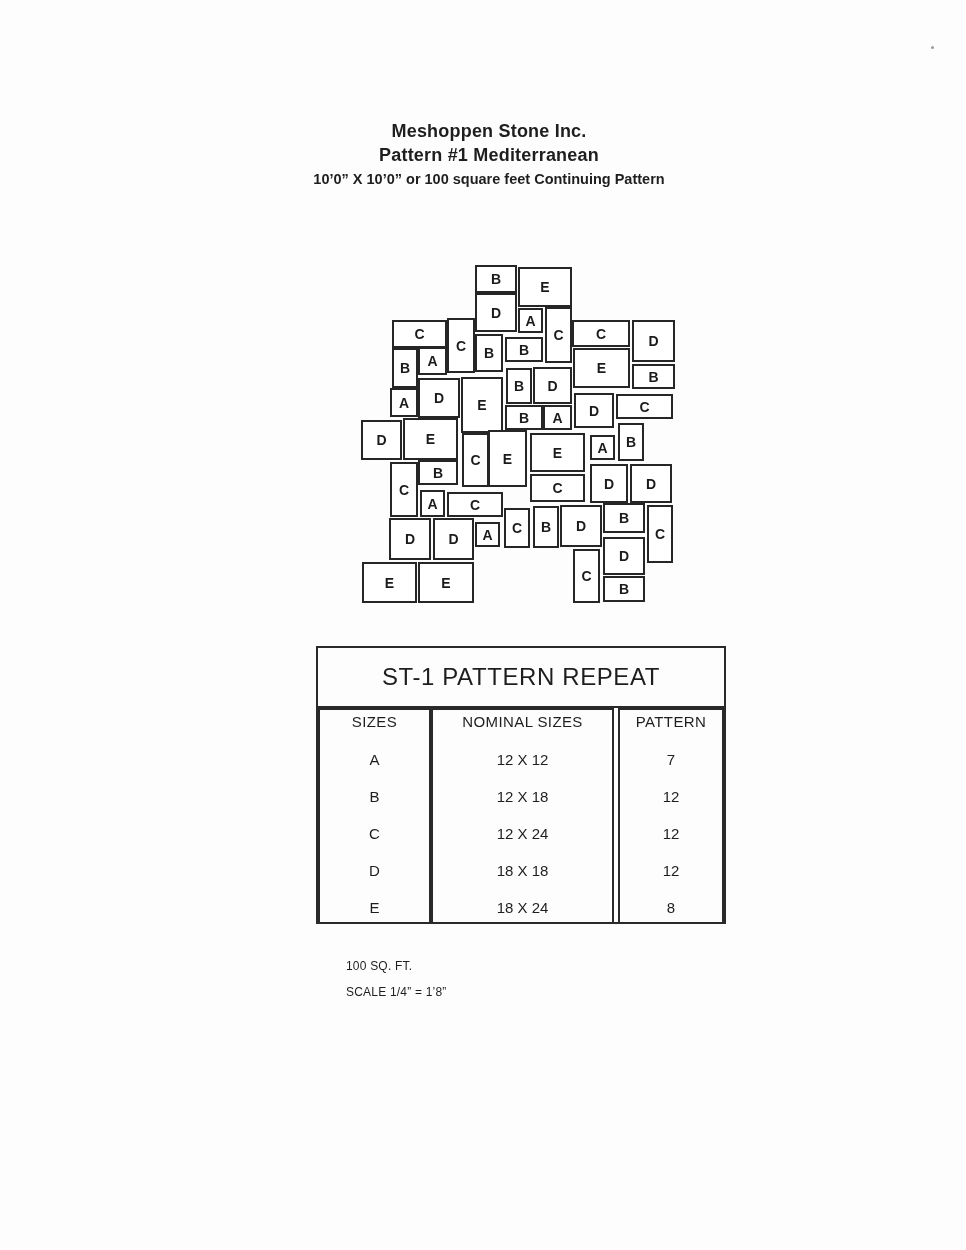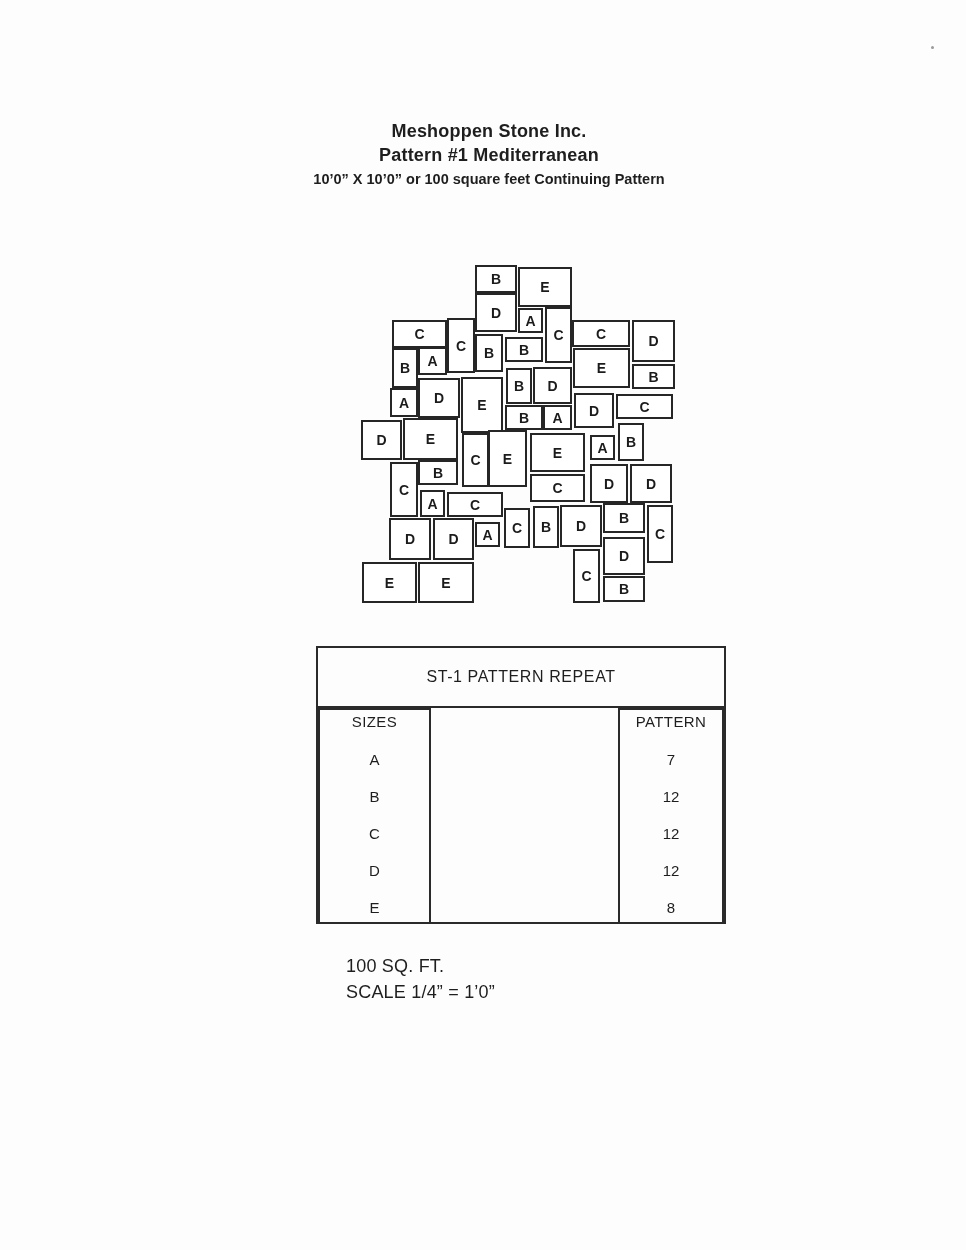--- a/index.html
+++ b/index.html
@@ -34,39 +34,39 @@
     position:absolute; left:316px; top:646px;
     width:410px; height:278px;
     box-sizing:border-box;
     border:2px solid #2a2a2a;
     background:#fdfdfd;
   }
   .legend-header {
     height:58px; line-height:58px;
     border-bottom:2px solid #2a2a2a;
     text-align:center;
-    font-size:16px; letter-spacing:0.6px;
+    font-size:24px; letter-spacing:0.6px;
   }
   .legend-body { position:relative; height:216px; }
   .col {
     position:absolute; top:0; height:216px;
     box-sizing:border-box;
     border:2px solid #2a2a2a;
     background:#fdfdfd;
   }
   .col-code    { left:0;     width:113px; }
   .col-nominal { left:113px; width:183px; }
   .col-qty     { left:300px; width:106px; }
   .col-h { height:20px; line-height:20px; margin-top:2px; text-align:center; font-size:15px; letter-spacing:0.4px; }
   .cell  { height:37px; line-height:37px; text-align:center; font-size:15px; }
   .cells .cell:first-child { margin-top:9px; }
 
   
   .footnotes { position:absolute; left:346px; top:953px; }
-  .fn { font-size:18px; line-height:26px; letter-spacing:0.2px; }
+  .fn { font-size:12px; line-height:26px; letter-spacing:0.2px; }
 
   .speck { position:absolute; left:931px; top:46px; width:3px; height:3px; background:#9a9a9a; border-radius:50%; }
 </style>
 </head>
 <body>
 
 <div id="page">
 
   <div class="titles">
     <div class="t1">Meshoppen Stone Inc.</div>
@@ -238,31 +238,41 @@
       <div class="col col-code">
         <div class="col-h">SIZES</div>
         <div class="cells" id="col-code-cells">
             <div class="cell">A</div>
             <div class="cell">B</div>
             <div class="cell">C</div>
             <div class="cell">D</div>
             <div class="cell">E</div>
           </div>
       </div>
+      <div class="col col-nominal">
+        <div class="col-h">NOMINAL SIZES</div>
+        <div class="cells" id="col-size-cells">
+            <div class="cell">12 X 12</div>
+            <div class="cell">12 X 18</div>
+            <div class="cell">12 X 24</div>
+            <div class="cell">18 X 18</div>
+            <div class="cell">18 X 24</div>
+          </div>
+      </div>
       <div class="col col-qty">
         <div class="col-h">PATTERN</div>
         <div class="cells" id="col-qty-cells">
             <div class="cell">7</div>
             <div class="cell">12</div>
             <div class="cell">12</div>
             <div class="cell">12</div>
             <div class="cell">8</div>
           </div>
       </div>
     </div>
   </div>
 
   <div class="footnotes">
     <div class="fn">100 SQ. FT.</div>
-    <div class="fn">SCALE 1/4” = 1’0”</div>
+    <div class="fn">SCALE 1/4” = 1’8”</div>
   </div>
 
 </div>
 
 </body></html>

